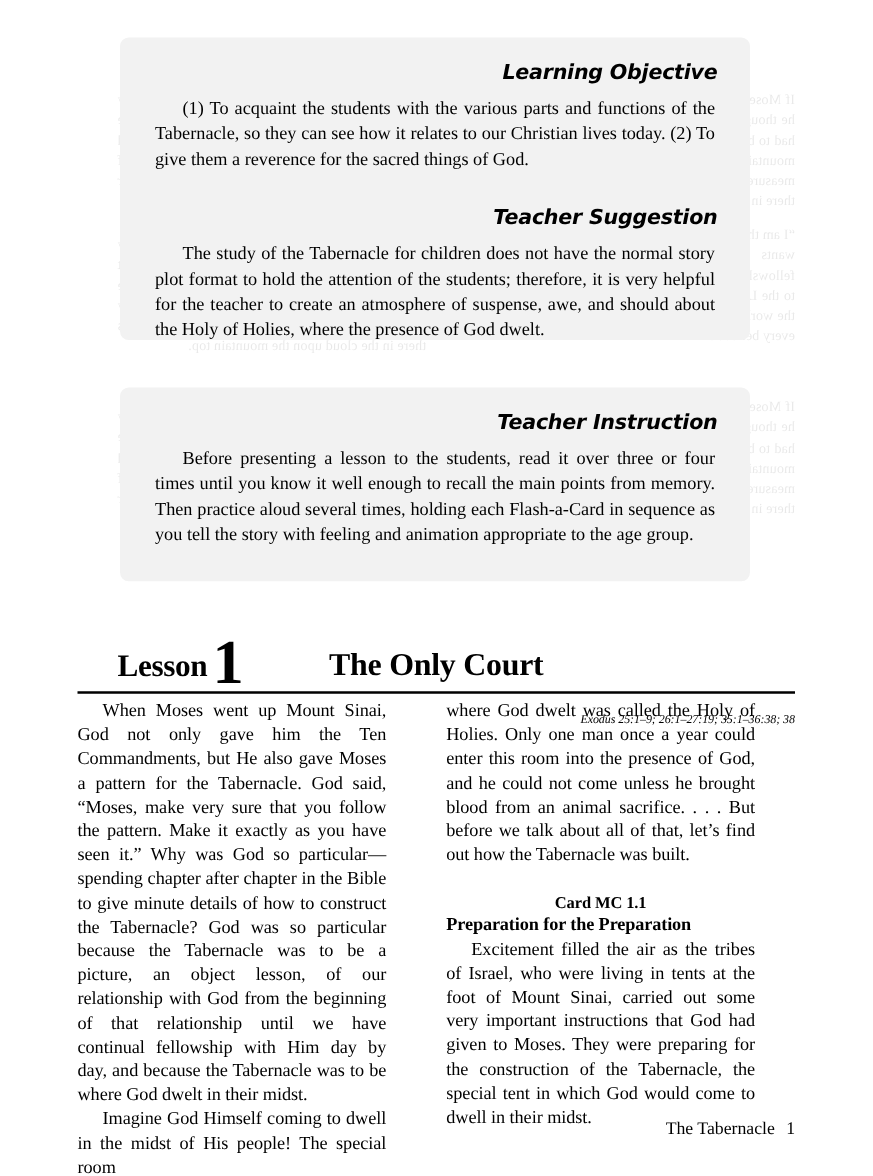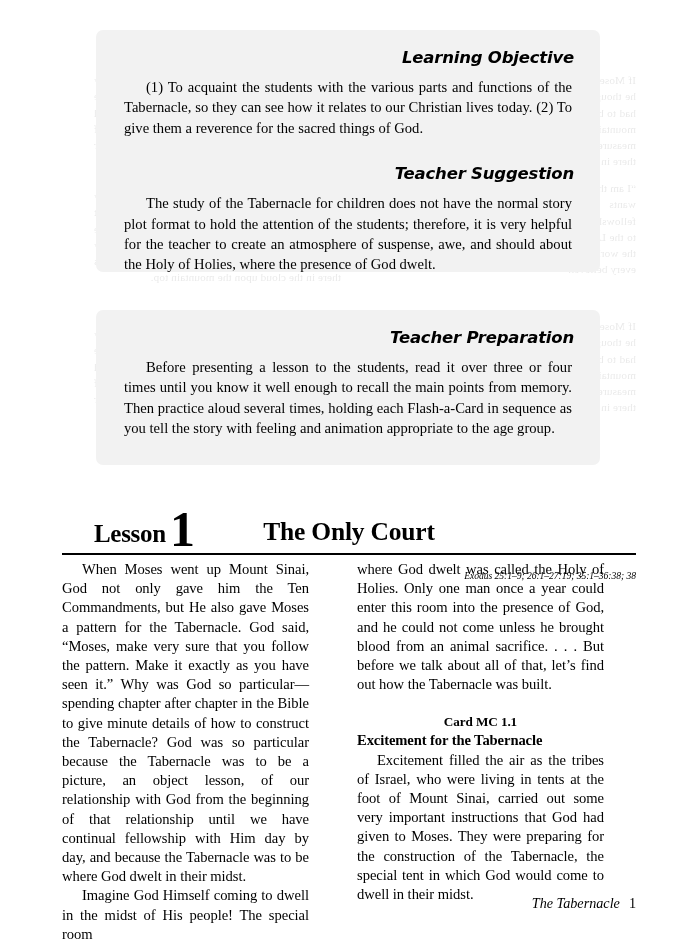--- a/index.html
+++ b/index.html
@@ -191,21 +191,20 @@
   .footer {
     position: absolute;
     left: 62px;
     top: 895px;
     width: 574px;
     text-align: right;
     font-family: "Liberation Serif", serif;
     font-size: 14.2px;
   }
   .footer .fbook {
-    font-style: italic;
   }
   .footer .fpage {
     font-style: normal;
     margin-left: 9px;
   }
 </style>
 </head>
 <body>
 
 <div class="page">
@@ -226,21 +225,21 @@
     <div class="box-inner">
       <div class="box-title">Learning Objective</div>
       <p class="box-para">(1) To acquaint the students with the various parts and functions of the Tabernacle, so they can see how it relates to our Christian lives today.  (2) To give them a reverence for the sacred things of God.</p>
       <div class="box-title second-in-box">Teacher Suggestion</div>
       <p class="box-para">The study of the Tabernacle for children does not have the normal story plot format to hold the attention of the students; therefore, it is very helpful for the teacher to create an atmosphere of suspense, awe, and should about the Holy of Holies, where the presence of God dwelt.</p>
     </div>
   </div>
 
   <div class="box-content two">
     <div class="box-inner">
-      <div class="box-title">Teacher Preparation</div>
+      <div class="box-title">Teacher Instruction</div>
       <p class="box-para">Before presenting a lesson to the students, read it over three or four times until you know it well enough to recall the main points from memory.  Then practice aloud several times, holding each Flash-a-Card in sequence as you tell the story with feeling and animation appropriate to the age group.</p>
     </div>
   </div>
 
   <div class="lesson-head">
     <div class="lesson-rule"></div>
     <div class="lesson-title">The Only Court</div>
     <div class="lesson-word">Lesson</div>
     <div class="lesson-number">1</div>
   </div>
@@ -250,21 +249,21 @@
 
     <div class="col left">
       <p>When Moses went up Mount Sinai, God not only gave him the Ten Commandments, but He also gave Moses a pattern for the Tabernacle.  God said, “Moses, make very sure that you follow the pattern.  Make it exactly as you have seen it.”  Why was God so particular—spending chapter after chapter in the Bible to give minute details of how to construct the Tabernacle?  God was so particular because the Tabernacle was to be a picture, an object lesson, of our relationship with God from the beginning of that relationship until we have continual fellowship with Him day by day, and because the Tabernacle was to be where God dwelt in their midst.</p>
       <p>Imagine God Himself coming to dwell in the midst of His people!  The special room</p>
     </div>
 
     <div class="col right">
       <p class="noindent">where God dwelt was called the Holy of Holies.  Only one man once a year could enter this room into the presence of God, and he could not come unless he brought blood from an animal sacrifice. . . .  But before we talk about all of that, let’s find out how the Tabernacle was built.</p>
       <div class="spacer-block"></div>
       <h3 class="card-label">Card MC 1.1</h3>
-      <h3>Excitement for the Tabernacle</h3>
+      <h3>Preparation for the Preparation</h3>
       <p>Excitement filled the air as the tribes of Israel, who were living in tents at the foot of Mount Sinai, carried out some very important instructions that God had given to Moses.  They were preparing for the construction of the Tabernacle, the special tent in which God would come to dwell in their midst.</p>
     </div>
 
   </div>
 
   <div class="footer">
     <span class="fbook">The Tabernacle</span><span class="fpage">1</span>
   </div>
 
 </div>

